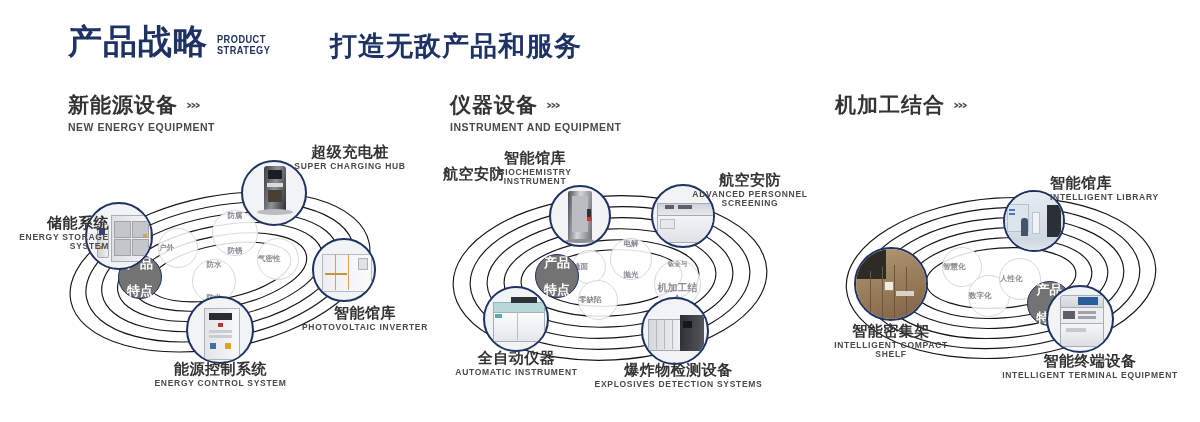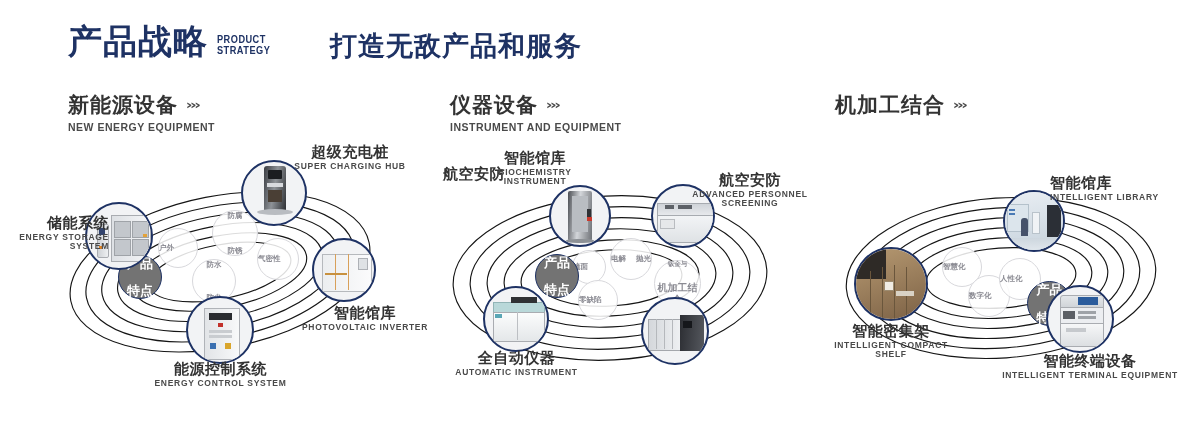--- a/index.html
+++ b/index.html
@@ -238,21 +238,21 @@
         <ellipse cx="185" cy="118" rx="123" ry="60"></ellipse>
         <ellipse cx="185" cy="118" rx="106" ry="49"></ellipse>
         <ellipse cx="185" cy="118" rx="89" ry="38"></ellipse>
         <ellipse cx="185" cy="118" rx="72" ry="28"></ellipse>
       </g>
     </svg>
 
     <div class="fbubble light" style="left:147px;top:90px;width:34px;height:34px;">
       <span>镜面</span>
     </div>
-    <div class="fbubble light" style="left:185px;top:78px;width:42px;height:42px;flex-direction:row;">
+    <div class="fbubble light" style="left:185px;top:78px;width:42px;height:42px;flex-direction:column;">
       <span>电解</span>
       <span>抛光</span>
     </div>
     <div class="fbubble light" style="left:153px;top:120px;width:40px;height:40px;">
       <span>零缺陷</span>
     </div>
     <div class="fbubble light" style="left:229px;top:100px;width:47px;height:47px;flex-direction:column;">
       <span style="font-size:6.5px;">钣金与</span>
       <span style="font-size:10px;">机加工结合</span>
     </div>
@@ -309,20 +309,24 @@
       <div class="cn">智能馆库</div>
       <div class="en">BIOCHEMISTRY<br>INSTRUMENT</div>
     </div>
     <div class="lbl center" style="left:255px;top:12px;width:140px;">
       <div class="cn">航空安防</div>
       <div class="en">ADVANCED PERSONNEL<br>SCREENING</div>
     </div>
     <div class="lbl center" style="left:14px;top:190px;width:155px;">
       <div class="cn">全自动仪器</div>
       <div class="en">AUTOMATIC INSTRUMENT</div>
+    </div>
+    <div class="lbl center" style="left:166px;top:202px;width:175px;">
+      <div class="cn">爆炸物检测设备</div>
+      <div class="en">EXPLOSIVES DETECTION SYSTEMS</div>
     </div>
   </div>
 
   <div class="diagram" style="left:818px;top:165px;width:370px;height:235px;">
     <svg width="370" height="235" viewBox="0 0 370 235">
       <g fill="none" stroke="#151515" stroke-width="1.15" transform="rotate(-4 183 113)">
         <ellipse cx="183" cy="113" rx="155" ry="80"></ellipse>
         <ellipse cx="183" cy="113" rx="139" ry="70"></ellipse>
         <ellipse cx="183" cy="113" rx="123" ry="60"></ellipse>
         <ellipse cx="183" cy="113" rx="107" ry="50"></ellipse>

